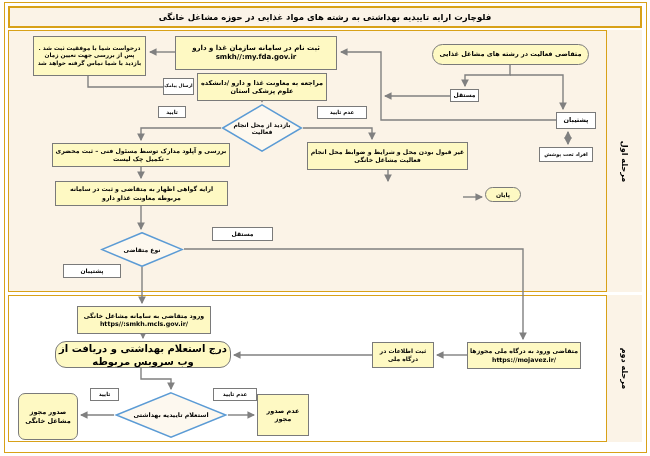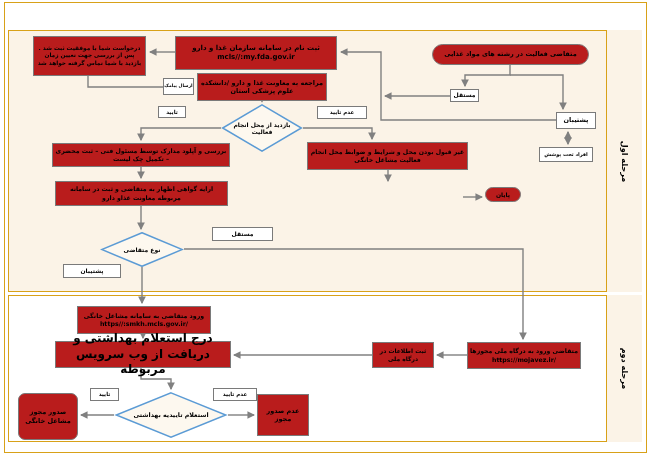--- a/index.html
+++ b/index.html
@@ -18,21 +18,21 @@
   .lane2 { top:295px; height:147px; background:#ffffff; }
   .band { position:absolute; width:36px; background:#FBF3E7; border-left:1.5px solid #D8A118;
           display:flex; align-items:center; justify-content:center; }
   .band1 { left:606px; top:30px; height:262px; }
   .band2 { left:606px; top:295px; height:147px; }
   .band-label { transform:rotate(90deg); white-space:nowrap; font-size:8px; font-weight:700;
                 direction:rtl; color:#000; }
 
   svg.wires { position:absolute; left:0; top:0; width:650px; height:456px; pointer-events:none; }
 
-  .node { position:absolute; background:#b91c1c; border:1.4px solid #7a7a7a; color:#000;
+  .node { position:absolute; background:#fef9c3; border:1.4px solid #7a7a7a; color:#000;
           display:flex; flex-direction:column; align-items:center; justify-content:center;
           text-align:center; font-weight:700; direction:rtl; line-height:1.3; padding:1px 2px; }
   .stadium { border-radius:11px; }
   .url { direction:ltr; unicode-bidi:isolate; font-weight:700; }
 
   .tag { position:absolute; background:#ffffff; border:1px solid #7a7a7a; color:#000;
          display:flex; align-items:center; justify-content:center; 
          font-weight:700; direction:rtl; line-height:1.1; }
 
   .diamond { position:absolute; }
@@ -41,20 +41,23 @@
             text-align:center; font-weight:700; direction:rtl; color:#000; line-height:1.25;
             padding:0 8px; }
 </style>
 </head>
 <body>
 
 <div id="stage">
 
   <div class="frame" style="left:4px;top:2px;width:643px;height:451px;"></div>
 
+  <div class="header">
+    <div class="title">فلوچارت ارایه تاییدیه بهداشتی به رشته های مواد غذایی در حوزه مشاغل خانگی</div>
+  </div>
 
   <div class="lane lane1"></div>
   <div class="lane lane2"></div>
   <div class="band band1">
     <div class="band-label">مرحله اول</div>
   </div>
   <div class="band band2">
     <div class="band-label">مرحله دوم</div>
   </div>
 
@@ -83,29 +86,29 @@
       <path d="M568,132 L568,144" marker-start="url(#ah)" marker-end="url(#ah)"></path>
       <path d="M143,334 L143,338" marker-end="url(#ah)"></path>
       <path d="M467,355 L437,355" marker-end="url(#ah)"></path>
       <path d="M372,355 L234,355" marker-end="url(#ah)"></path>
       <path d="M141,368 L141,379 L171,379 L171,389" marker-end="url(#ah)"></path>
       <path d="M114,415 L81,415" marker-end="url(#ah)"></path>
       <path d="M228,415 L254,415" marker-end="url(#ah)"></path>
     </g>
   </svg>
 
-  <div class="node stadium" style="left:432px;top:44px;width:157px;height:21px;font-size:6.5px;">متقاضی فعالیت در رشته های مواد غذایی</div>
+  <div class="node stadium" style="left:432px;top:44px;width:157px;height:21px;font-size:6.5px;">متقاضی فعالیت در رشته های مشاغل غذایی</div>
 
   <div class="tag" style="left:450px;top:89px;width:29px;height:13px;font-size:6px;">مستقل</div>
   <div class="tag" style="left:556px;top:112px;width:40px;height:17px;font-size:6.5px;">پشتیبان</div>
   <div class="tag" style="left:539px;top:147px;width:54px;height:15px;font-size:5px;">افراد تحت پوشش</div>
 
   <div class="node" style="left:175px;top:36px;width:162px;height:34px;font-size:7px;">
     <span>ثبت نام در سامانه سازمان غذا و دارو</span>
-    <span class="url">mcls//:my.fda.gov.ir</span>
+    <span class="url">smkh//:my.fda.gov.ir</span>
   </div>
 
   <div class="tag" style="left:163px;top:78px;width:31px;height:17px;font-size:4.5px;">ارسال پیامک</div>
 
   <div class="node" style="left:33px;top:36px;width:113px;height:40px;font-size:5.8px;">درخواست شما با موفقیت ثبت شد . پس از بررسی جهت تعیین زمان بازدید با شما تماس گرفته خواهد شد</div>
 
   <div class="node" style="left:197px;top:73px;width:130px;height:28px;font-size:6.5px;">مراجعه به معاونت غذا و دارو /دانشکده علوم پزشکی استان</div>
 
   <div class="tag" style="left:158px;top:106px;width:28px;height:12px;font-size:5.5px;">تایید</div>
   <div class="tag" style="left:317px;top:106px;width:50px;height:13px;font-size:5.5px;">عدم تایید</div>
@@ -134,21 +137,21 @@
   </div>
 
   <div class="tag" style="left:212px;top:227px;width:61px;height:14px;font-size:6px;">مستقل</div>
   <div class="tag" style="left:63px;top:264px;width:58px;height:14px;font-size:6px;">پشتیبان</div>
 
   <div class="node" style="left:77px;top:306px;width:134px;height:28px;font-size:6.3px;">
     <span>ورود متقاضی به سامانه مشاغل خانگی</span>
     <span class="url">https//:smkh.mcls.gov.ir/</span>
   </div>
 
-  <div class="node" style="left:55px;top:341px;width:176px;height:27px;font-size:12px;">درج استعلام بهداشتی و دریافت از وب سرویس مربوطه</div>
+  <div class="node" style="left:55px;top:341px;width:176px;height:27px;font-size:10px;border-radius:11px;">درج استعلام بهداشتی و دریافت از وب سرویس مربوطه</div>
 
   <div class="node" style="left:467px;top:342px;width:114px;height:27px;font-size:6.2px;">
     <span>متقاضی ورود به درگاه ملی مجوزها</span>
     <span class="url">https://mojavez.ir/</span>
   </div>
 
   <div class="node" style="left:372px;top:342px;width:62px;height:26px;font-size:6px;">ثبت اطلاعات در درگاه ملی</div>
 
   <div class="diamond" style="left:114px;top:392px;width:114px;height:46px;">
     <svg viewBox="0 0 100 100" preserveAspectRatio="none">

